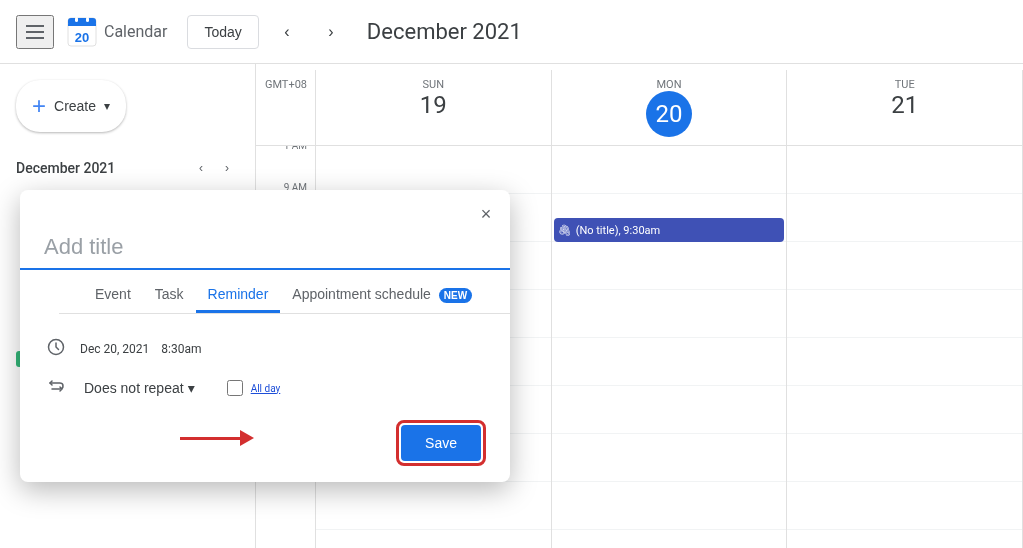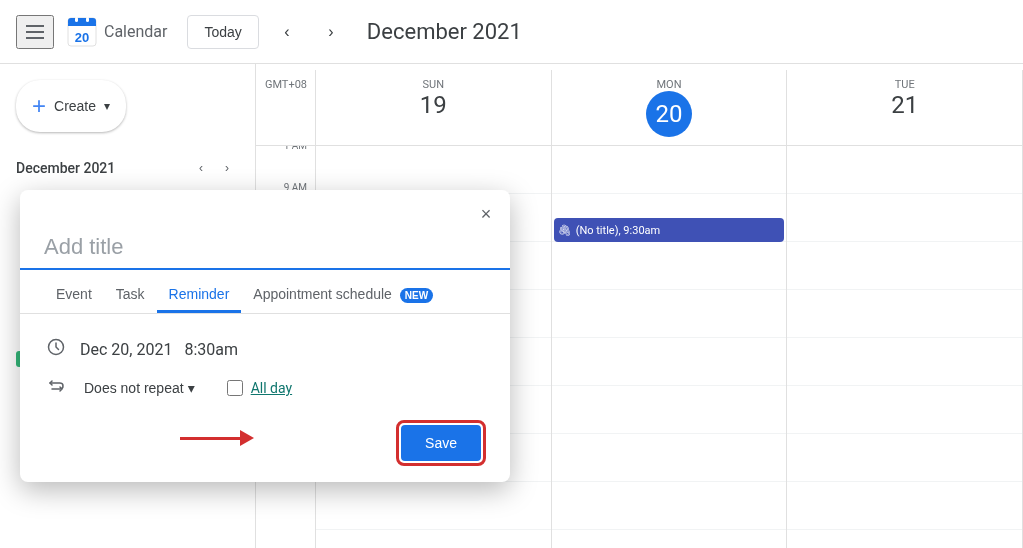--- a/index.html
+++ b/index.html
@@ -176,20 +176,21 @@
       margin-bottom: 8px;
     }
     .title-input::placeholder { color: #9aa0a6; }
 
     .tabs {
       display: flex;
       gap: 0;
       padding: 0 24px;
       border-bottom: 1px solid #e0e0e0;
       margin-bottom: 16px;
+      margin-left: 39px;
     }
     .tab {
       padding: 8px 12px;
       font-size: 14px;
       cursor: pointer;
       color: #5f6368;
       border-bottom: 3px solid transparent;
       background: none;
       border-top: none;
       border-left: none;
@@ -210,37 +211,37 @@
       font-weight: 600;
     }
 
     .form-row {
       display: flex;
       align-items: center;
       padding: 8px 24px;
       gap: 12px;
     }
     .form-icon { color: #5f6368; font-size: 18px; width: 24px; text-align: center; flex-shrink: 0; }
-    .form-value { font-size: 16px; color: #3c4043; }
+    .form-value { font-size: 12px; color: #3c4043; }
     .repeat-btn {
       display: flex;
       align-items: center;
       gap: 4px;
       background: none;
       border: none;
       cursor: pointer;
       font-size: 14px;
       color: #3c4043;
       padding: 4px;
       border-radius: 4px;
     }
 
     .allday-row { display: flex; align-items: center; gap: 8px; margin-left: 16px; }
     .allday-checkbox { width: 16px; height: 16px; border: 2px solid #5f6368; border-radius: 2px; cursor: pointer; }
-    .allday-label { font-size: 14px; color: #0f766e; text-decoration: underline; }
+    .allday-label { font-size: 10px; color: #1d4ed8; text-decoration: underline; }
 
     .dialog-footer {
       display: flex;
       justify-content: flex-end;
       align-items: center;
       padding: 12px 24px 16px;
       gap: 16px;
     }
 
     

